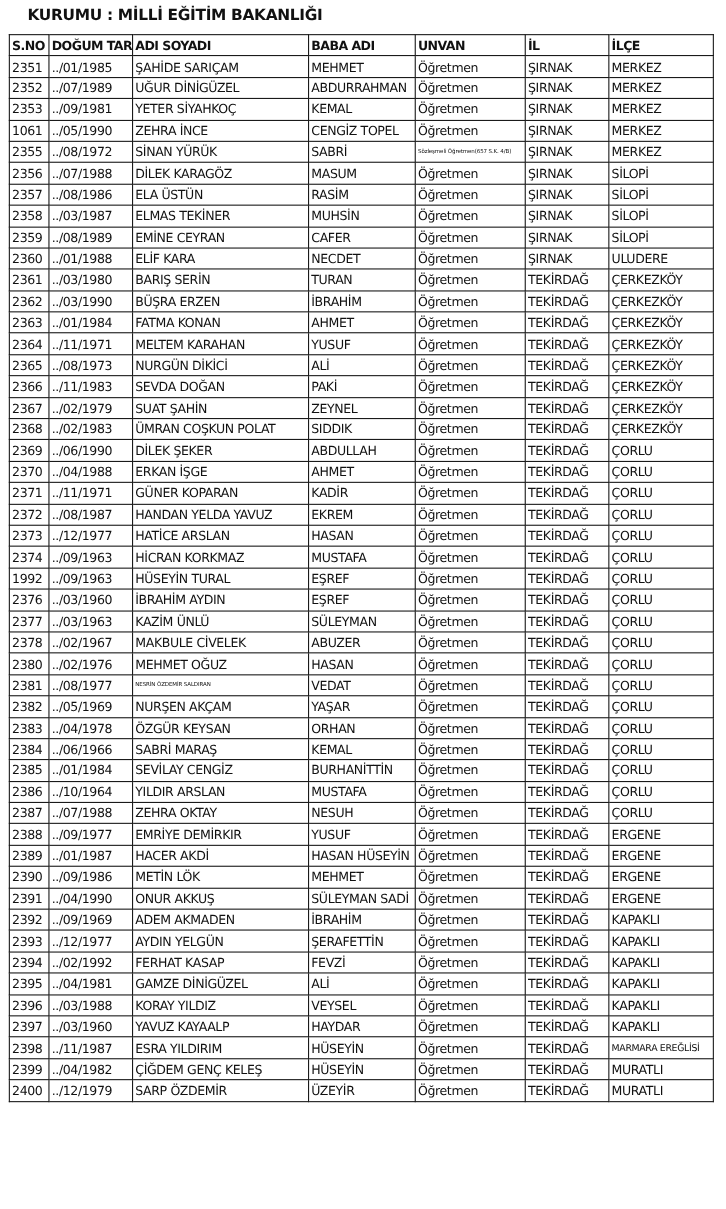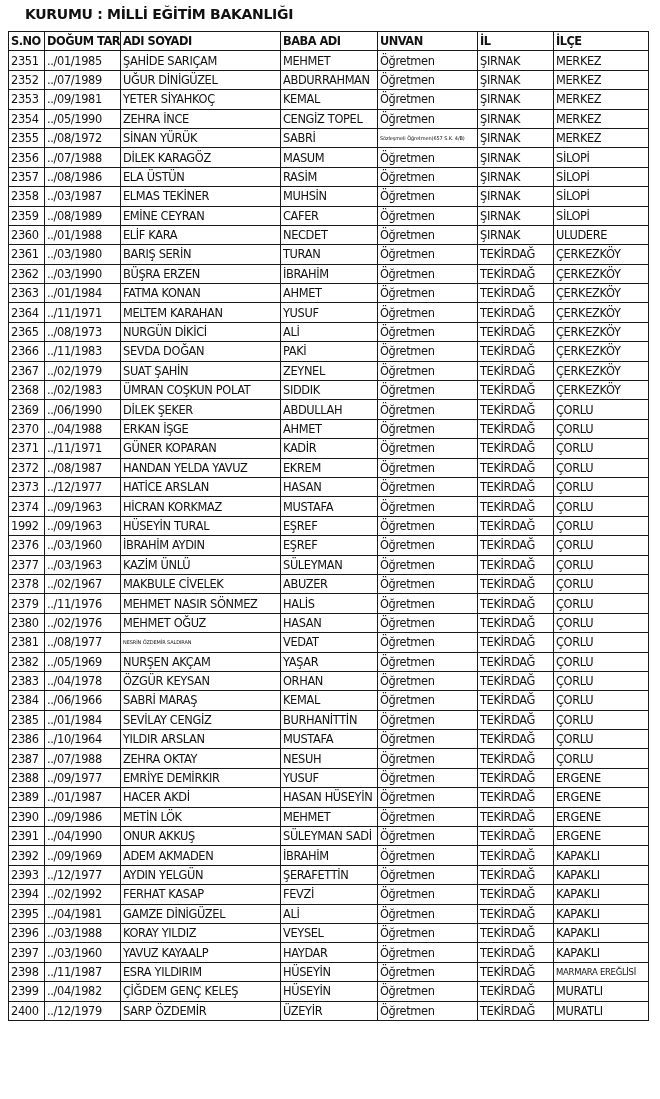--- a/index.html
+++ b/index.html
@@ -69,21 +69,21 @@
       <tr>
         <td class="sno">2353</td>
         <td>../09/1981</td>
         <td>YETER SİYAHKOÇ</td>
         <td>KEMAL</td>
         <td>Öğretmen</td>
         <td>ŞIRNAK</td>
         <td>MERKEZ</td>
       </tr>
       <tr>
-        <td class="sno">2354</td>
+        <td class="sno">1061</td>
         <td>../05/1990</td>
         <td>ZEHRA İNCE</td>
         <td>CENGİZ TOPEL</td>
         <td>Öğretmen</td>
         <td>ŞIRNAK</td>
         <td>MERKEZ</td>
       </tr>
       <tr>
         <td class="sno">2355</td>
         <td>../08/1972</td>
@@ -294,29 +294,20 @@
       <tr>
         <td class="sno">2378</td>
         <td>../02/1967</td>
         <td>MAKBULE CİVELEK</td>
         <td>ABUZER</td>
         <td>Öğretmen</td>
         <td>TEKİRDAĞ</td>
         <td>ÇORLU</td>
       </tr>
       <tr>
-        <td class="sno">2379</td>
-        <td>../11/1976</td>
-        <td>MEHMET NASIR SÖNMEZ</td>
-        <td>HALİS</td>
-        <td>Öğretmen</td>
-        <td>TEKİRDAĞ</td>
-        <td>ÇORLU</td>
-      </tr>
-      <tr>
         <td class="sno">2380</td>
         <td>../02/1976</td>
         <td>MEHMET OĞUZ</td>
         <td>HASAN</td>
         <td>Öğretmen</td>
         <td>TEKİRDAĞ</td>
         <td>ÇORLU</td>
       </tr>
       <tr>
         <td class="sno">2381</td>

